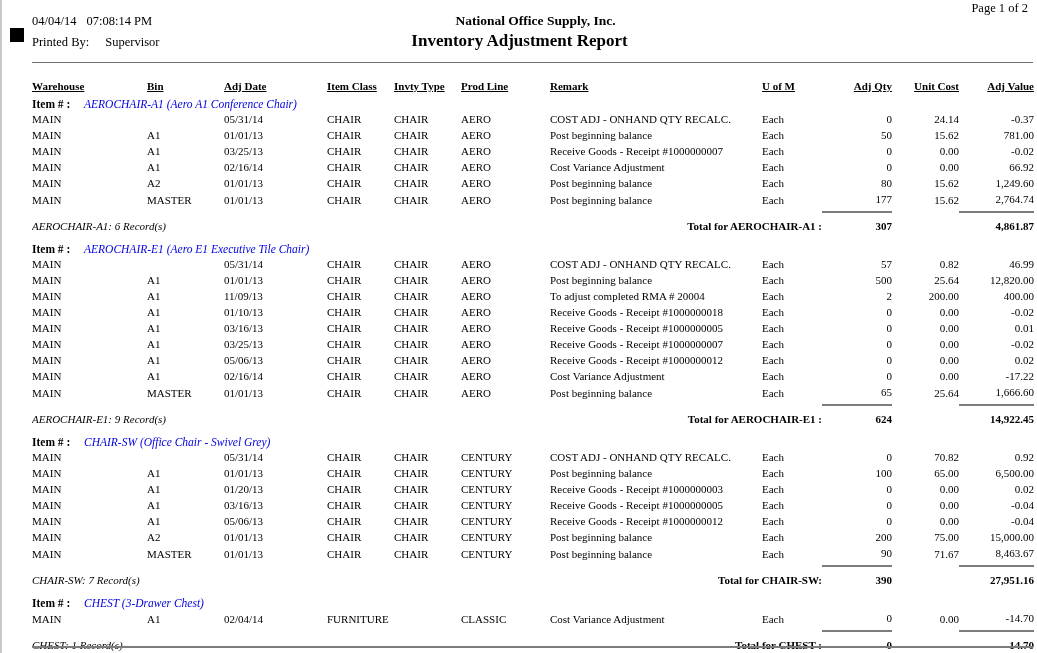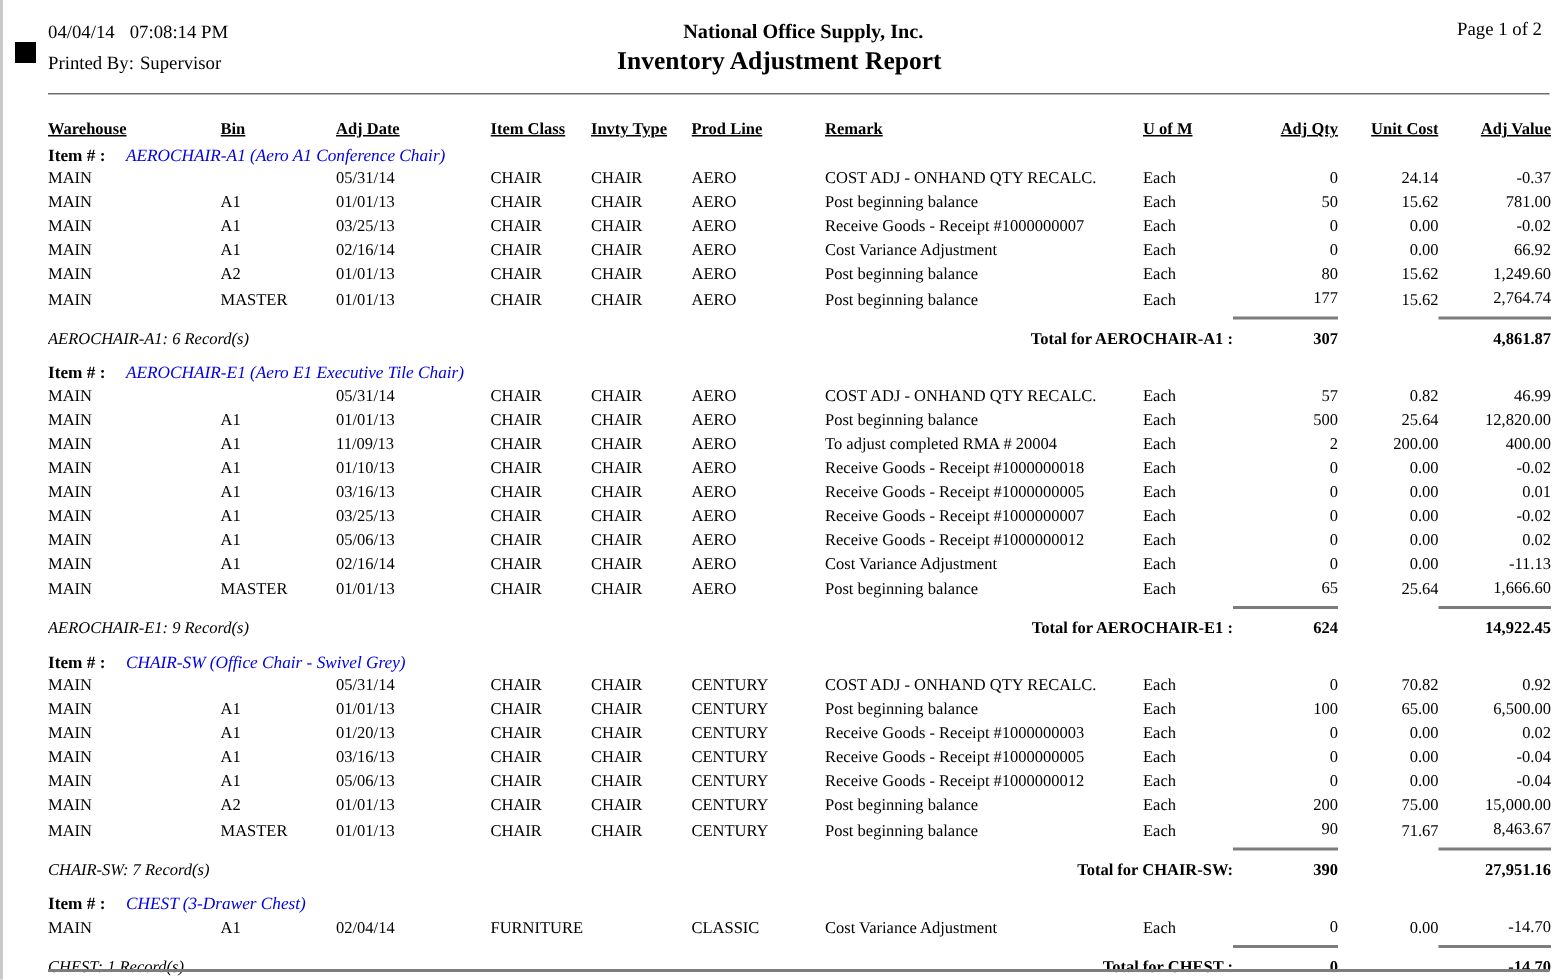--- a/index.html
+++ b/index.html
@@ -10,24 +10,24 @@
     color: #000000;
     font-family: "Liberation Serif", "DejaVu Serif", serif;
     position: relative;
     overflow: hidden;
     border-left: 2px solid #c9c9c9;
   }
   .corner-mark { position: absolute; left: 8px; top: 28px; width: 14px; height: 14px; background: #000; }
   .hdr-date    { position: absolute; left: 30px; top: 14px; font-size: 12.5px; }
   .hdr-time    { margin-left: 10px; }
   .hdr-printed { position: absolute; left: 30px; top: 35px; font-size: 12.5px; }
-  .hdr-printed .pb-val { margin-left: 4px; }
+  .hdr-printed .pb-val { margin-left: 16px; }
   .hdr-company { position: absolute; left: 16px; top: 13px; width: 100%; text-align: center; font-weight: bold; font-size: 13.5px; }
   .hdr-title   { position: absolute; left: 0; top: 31px; width: 100%; text-align: center; font-weight: bold; font-size: 17px; }
-  .hdr-page    { position: absolute; right: 9px; top: 12px; font-size: 12.5px; }
+  .hdr-page    { position: absolute; right: 9px; top: 1px; font-size: 12.5px; }
   .top-rule    { position: absolute; left: 30px; right: 4px; top: 62px; border-top: 1px solid #6e6e6e; }
   .bottom-rule { position: absolute; left: 30px; right: 4px; top: 646px; border-top: 2px solid var(--rule-grey, #7d7d7d); }
 
   table.report { position: absolute; left: 30px; top: 72px; width: 1002px; border-collapse: collapse; table-layout: fixed; }
   th, td { padding: 0; font-size: 11px; white-space: nowrap; overflow: hidden; text-align: left; vertical-align: bottom; }
   thead th { font-weight: bold; padding-top: 7px; height: 21px; line-height: 14px; margin-left: 36px; }
   .colhead { text-decoration: underline; }
   #cols-row th:nth-child(n+9) { text-align: right; }
 
   .data-row td { height: 16px; line-height: 16px; }
@@ -277,21 +277,21 @@
         <td>MAIN</td>
         <td>A1</td>
         <td>02/16/14</td>
         <td>CHAIR</td>
         <td>CHAIR</td>
         <td>AERO</td>
         <td>Cost Variance Adjustment</td>
         <td>Each</td>
         <td>0</td>
         <td>0.00</td>
-        <td>-11.13</td>
+        <td>-17.22</td>
       </tr>
       <tr class="data-row last-data-row">
         <td>MAIN</td>
         <td>MASTER</td>
         <td>01/01/13</td>
         <td>CHAIR</td>
         <td>CHAIR</td>
         <td>AERO</td>
         <td>Post beginning balance</td>
         <td>Each</td>

